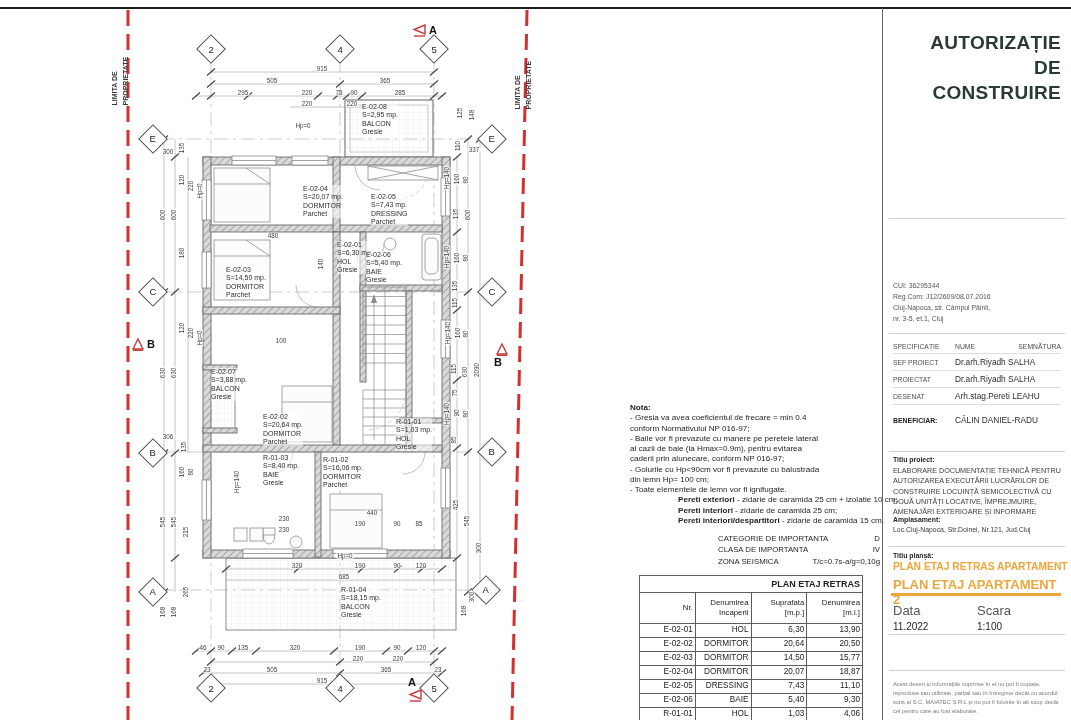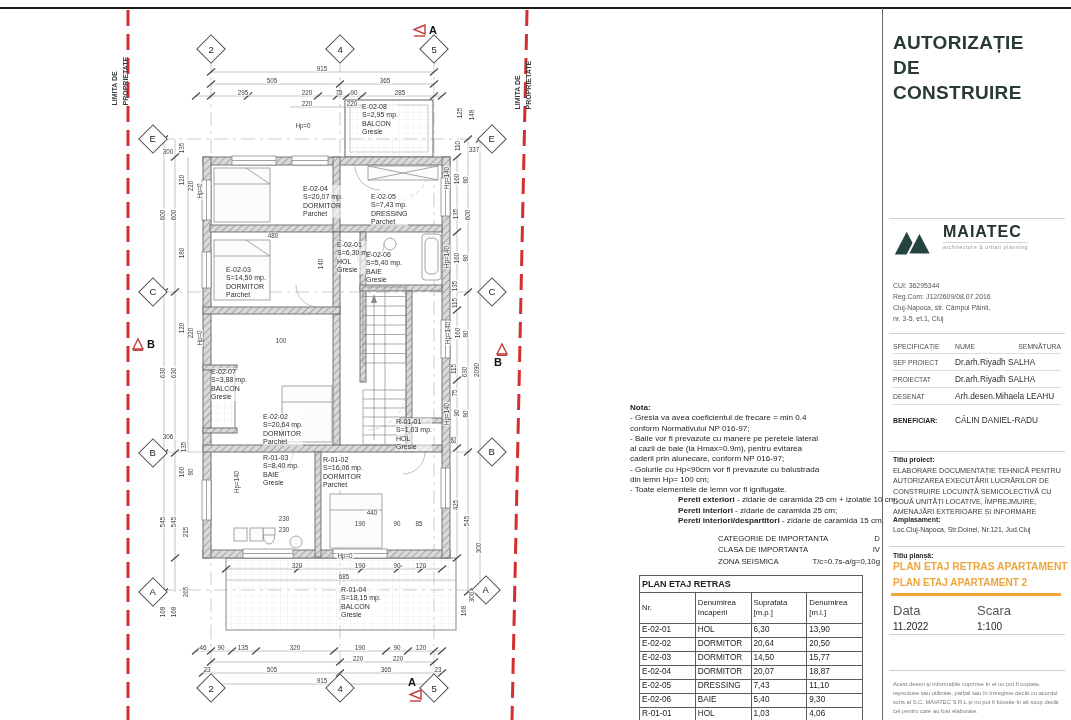--- a/index.html
+++ b/index.html
@@ -34,31 +34,31 @@
   .notes{position:absolute;left:630px;top:403px;width:250px;font-size:8.1px;line-height:1.27;color:#1f1f1f;}
   .notes-title{font-weight:700;}
   .note-line{white-space:nowrap;}
   .wall-spec b{font-weight:700;padding-left:48px;}
   .importance{margin-top:7px;margin-left:88px;width:162px;font-size:7.8px;}
   .imp-row{display:flex;justify-content:space-between;line-height:1.45;}
 
   
   .room-table{position:absolute;left:639px;top:575px;width:224px;border-collapse:collapse;
               background:#fff;table-layout:fixed;}
-  .room-table th,.room-table td{border:1px solid #5c5c5c;text-align:left;padding:0 2px;color:#222;}
+  .room-table th,.room-table td{border:1px solid #5c5c5c;text-align:right;padding:0 2px;color:#222;}
   .rt-title{font-size:9px;font-weight:700;height:16px;}
   .rt-head th{font-size:7.8px;font-weight:400;white-space:pre-line;height:30px;line-height:1.25;}
   .room-table td{font-size:8.2px;height:13px;line-height:1;}
   .c0{width:38px;}.c1{width:78px;margin-left:20px;}.c2{width:57px;}.c3{width:51px;}
 
   
   .titleblock{position:absolute;left:883px;top:8px;width:188px;height:712px;}
   .tb-abs{position:absolute;left:10px;width:168px;}
   .permit-title{top:22px;font-size:19px;font-weight:700;letter-spacing:.3px;line-height:1.32;
-                color:#2a3a34;white-space:pre-line;}
+                color:#2a3a34;white-space:pre-line;text-align:right;}
   .hr{position:absolute;left:6px;width:176px;height:1px;background:#cfcfcf;}
   .logo-row{top:216px;display:flex;align-items:flex-start;gap:8px;}
   .logo-name{font-size:16px;font-weight:700;letter-spacing:1px;color:#24332c;line-height:1;}
   .logo-tagline{font-size:5.4px;color:#979797;letter-spacing:.5px;border-top:1px solid #d5d5d5;
                 margin-top:2px;padding-top:1px;}
   .company{top:272px;font-size:6.9px;color:#565656;line-height:1.6;}
   .company div{white-space:nowrap;}
   .spec{top:332px;font-size:6.8px;color:#4c4c4c;}
   .spec-row{display:flex;align-items:center;border-bottom:1px solid #dedede;padding:3px 0;}
   .spec-c1{width:62px;flex:none;}
@@ -67,21 +67,21 @@
   .benef-row{display:flex;align-items:center;padding:10px 0 0 0;}
   .benef-row b{width:62px;flex:none;font-size:6.9px;color:#222;}
   .benef-val{font-size:8.3px;color:#2d2d2d;}
   .sec-label{font-size:6.9px;font-weight:700;color:#1f1f1f;}
   .tp-label{top:448px;}
   .tp-body{top:458px;font-size:7.2px;color:#3c3c3c;line-height:1.43;}
   .amp-label{top:508px;}
   .amp-val{top:518px;font-size:6.9px;color:#3c3c3c;}
   .plansa-label{top:544px;}
   .plansa1{top:553px;font-size:10.3px;font-weight:700;color:#eda63c;white-space:nowrap;}
-  .plansa2{top:569px;font-size:10px;font-weight:700;color:#eda63c;}
+  .plansa2{top:569px;font-size:13px;font-weight:700;color:#eda63c;}
   .plansa-underline{position:absolute;left:8px;top:585px;width:170px;height:2.5px;background:#eda63c;}
   .ds-row{top:595px;display:flex;}
   .ds-col{width:84px;}
   .small-label{font-size:13px;color:#555;}
   .big-val{font-size:10px;color:#262626;margin-top:3px;}
   .mid-val{font-size:9px;color:#262626;margin-top:4px;}
   .pr-row{top:632px;display:flex;}
   .pr-c1{width:62px;}
   .pr-c2{width:52px;border-left:1px solid #d8d8d8;padding-left:6px;}
   .pr-c3{flex:1;border-left:1px solid #d8d8d8;padding-left:6px;text-align:center;}
@@ -793,30 +793,20 @@
 
       </tbody>
   </table>
 
   <div class="titleblock">
     <div class="tb-abs permit-title">AUTORIZAȚIE
 DE
 CONSTRUIRE</div>
     <div class="hr" style="top:210px"></div>
 
-    <div class="tb-abs logo-row">
-      <svg width="42" height="32" viewBox="0 0 46 34">
-        <polygon points="2,33 15,8 28,33" fill="#24453e"></polygon>
-        <polygon points="16,33 29,8 42,33" fill="#24453e" stroke="#fff" stroke-width="2.2"></polygon>
-      </svg>
-      <div>
-        <div class="logo-name">MAIATEC</div>
-        <div class="logo-tagline">architecture &amp; urban planning</div>
-      </div>
-    </div>
 
     <div class="tb-abs company">
       <div>CUI: 36295344</div>
       <div>Reg.Com: J12/2609/08.07.2016</div>
       <div>Cluj-Napoca, str. Câmpul Pâinii,</div>
       <div>nr. 3-5, et.1, Cluj</div>
     </div>
     <div class="hr" style="top:325px"></div>
 
     <div class="tb-abs spec">
@@ -828,21 +818,21 @@
       <div class="spec-row">
         <span class="spec-c1">ȘEF PROIECT</span>
         <span class="spec-c2">Dr.arh.Riyadh SALHA</span>
       </div>
       <div class="spec-row">
         <span class="spec-c1">PROIECTAT</span>
         <span class="spec-c2">Dr.arh.Riyadh SALHA</span>
       </div>
       <div class="spec-row">
         <span class="spec-c1">DESENAT</span>
-        <span class="spec-c2">Arh.desen.Mihaela LEAHU</span>
+        <span class="spec-c2">Arh.stag.Pereti LEAHU</span>
       </div>
       <div class="benef-row">
         <b>BENEFICIAR:</b>
         <span class="benef-val">CĂLIN DANIEL-RADU</span>
       </div>
     </div>
     <div class="hr" style="top:443px"></div>
 
     <div class="tb-abs sec-label tp-label">Titlu proiect:</div>
     <div class="tb-abs tp-body">ELABORARE DOCUMENTAȚIE TEHNICĂ PENTRU AUTORIZAREA EXECUTĂRII LUCRĂRILOR DE CONSTRUIRE LOCUINȚĂ SEMICOLECTIVĂ CU DOUĂ UNITĂȚI LOCATIVE, ÎMPREJMUIRE, AMENAJĂRI EXTERIOARE ȘI INFORMARE</div>

